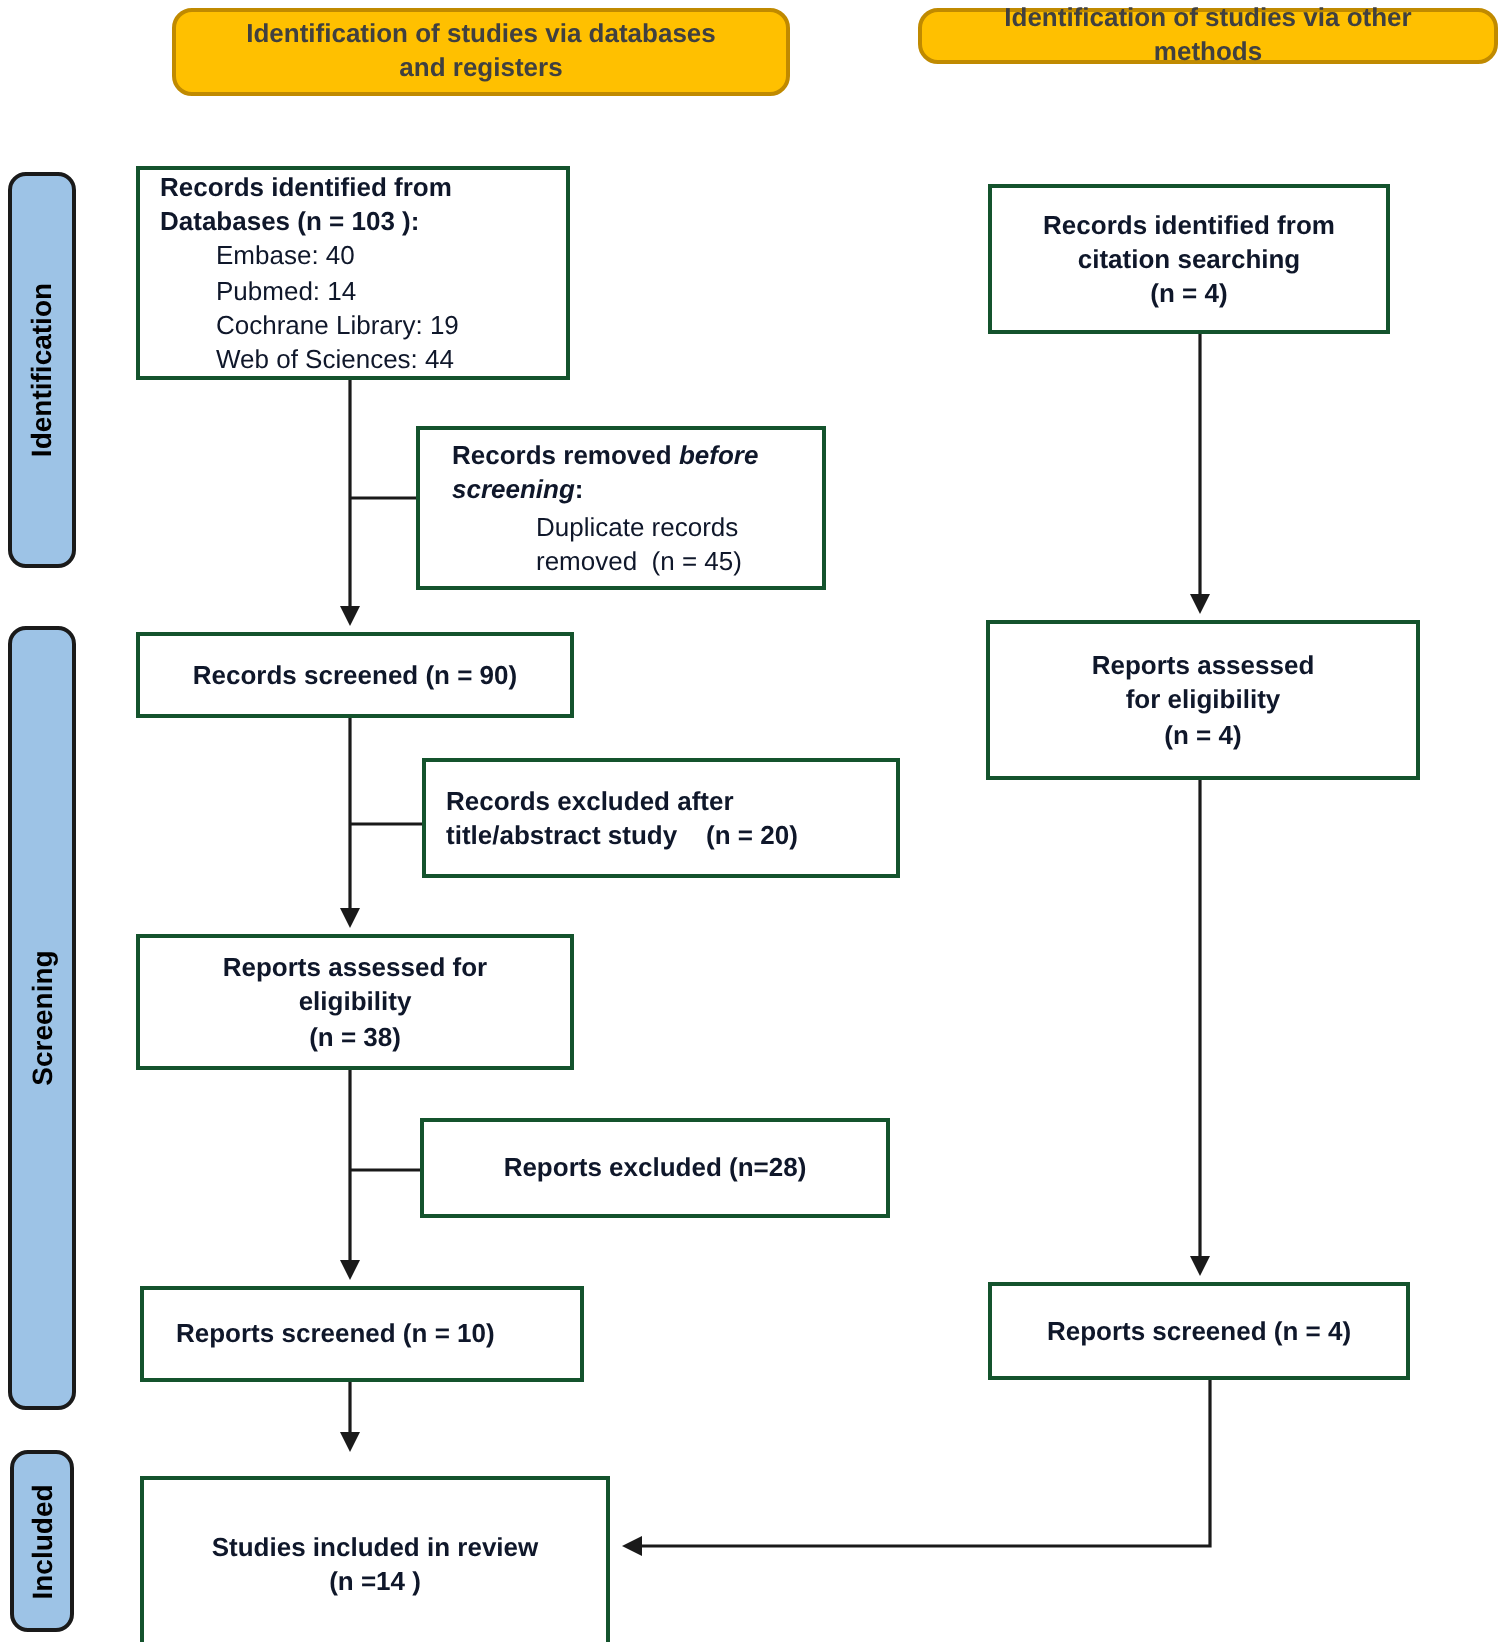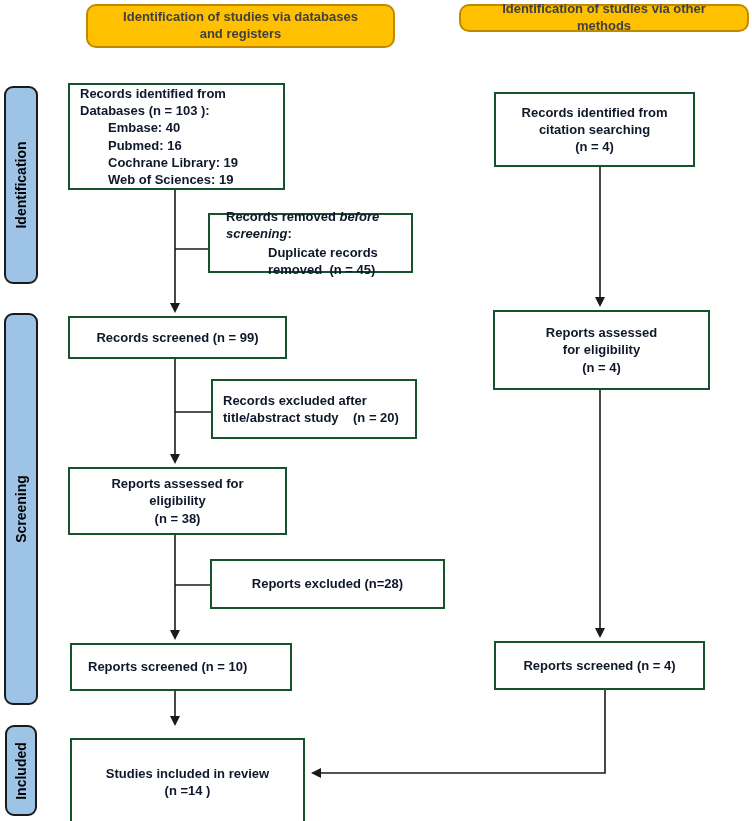--- a/index.html
+++ b/index.html
@@ -52,22 +52,22 @@
     justify-content: center;
     font-size: 13px;
     font-weight: bold;
     color: #0f172a;
     line-height: 1.32;
   }
   .box .txt { white-space: pre-wrap; }
   .center { text-align: center; }
   .left { text-align: left; }
   .pad { padding: 6px 10px; }
-  .sources { font-weight: bold; padding-left: 28px; white-space: pre-wrap; }
-  .removed-detail { font-weight: bold; padding-left: 42px; white-space: pre-wrap; margin-top: 1px; }
+  .sources { font-weight: normal; padding-left: 28px; white-space: pre-wrap; }
+  .removed-detail { font-weight: normal; padding-left: 42px; white-space: pre-wrap; margin-top: 1px; }
   .flow-svg { position: absolute; left: 0; top: 0; width: 752px; height: 821px; pointer-events: none; }
 </style>
 </head>
 <body>
 
 <div class="canvas">
 
   <svg class="flow-svg" viewBox="0 0 752 821" xmlns="http://www.w3.org/2000/svg">
     <defs>
       <marker id="ah" markerWidth="10" markerHeight="10" refX="8" refY="5" orient="auto" markerUnits="userSpaceOnUse">
@@ -100,36 +100,36 @@
     <span>Screening</span>
   </div>
   <div class="stage" style="left:5px; top:725px; width:32px; height:91px;">
     <span>Included</span>
   </div>
 
   <div class="box pad left" style="left:68px; top:83px; width:217px; height:107px;">
     <div class="txt">Records identified from
 Databases (n = 103 ):</div>
     <div class="sources">Embase: 40</div>
-    <div class="sources">Pubmed: 16</div>
+    <div class="sources">Pubmed: 14</div>
     <div class="sources">Cochrane Library: 19</div>
-    <div class="sources">Web of Sciences: 19</div>
+    <div class="sources">Web of Sciences: 44</div>
   </div>
 
-  <div class="box pad left" style="left:208px; top:213px; width:205px; height:60px;padding-left:16px;">
+  <div class="box pad left" style="left:208px; top:213px; width:205px; height:82px;padding-left:16px;">
     <div class="txt"><span>Records removed </span><i>before screening</i><span>:</span></div>
     <div class="removed-detail">Duplicate records
 removed  (n = 45)</div>
   </div>
 
   <div class="box pad center" style="left:68px; top:316px; width:219px; height:43px;">
-    <div class="txt">Records screened (n = 99)</div>
+    <div class="txt">Records screened (n = 90)</div>
   </div>
 
-  <div class="box pad left" style="left:211px; top:379px; width:206px; height:60px;justify-content:center;">
+  <div class="box pad left" style="left:211px; top:379px; width:239px; height:60px;justify-content:center;">
     <div class="txt">Records excluded after
 title/abstract study    (n = 20)</div>
   </div>
 
   <div class="box pad center" style="left:68px; top:467px; width:219px; height:68px;">
     <div class="txt">Reports assessed for
 eligibility
 (n = 38)</div>
   </div>
 

